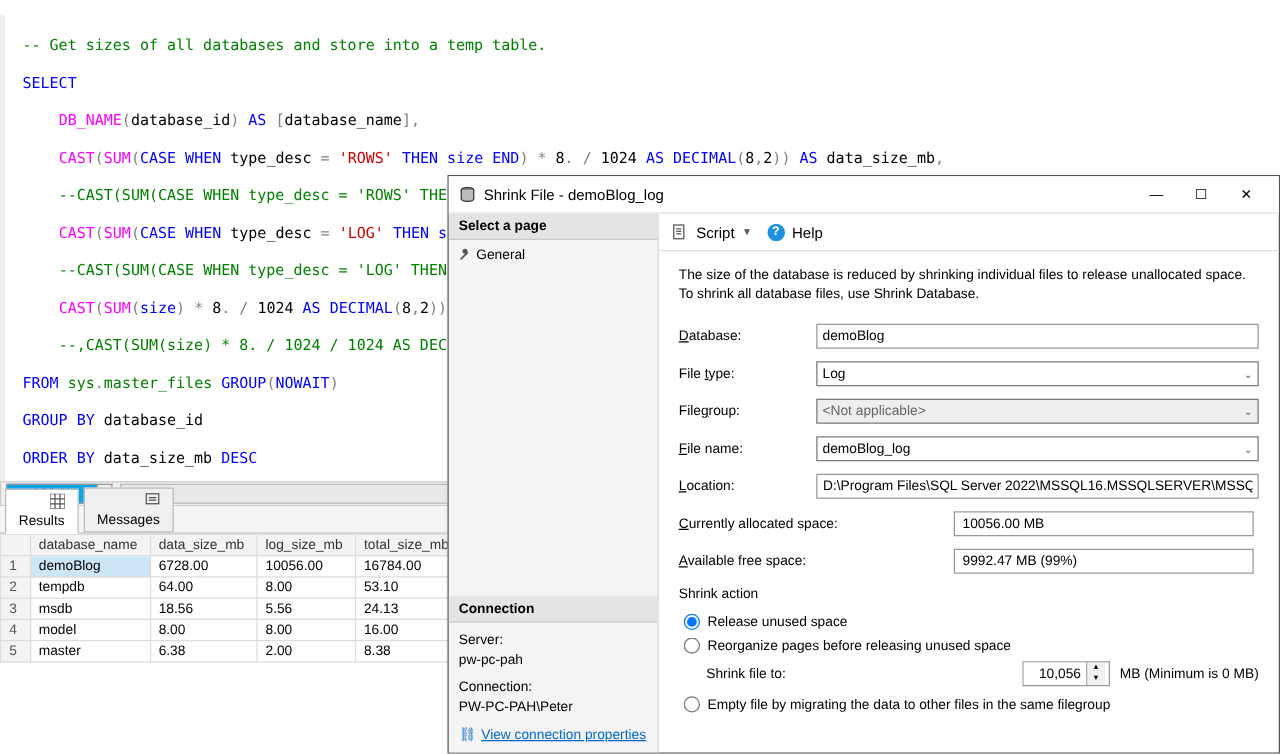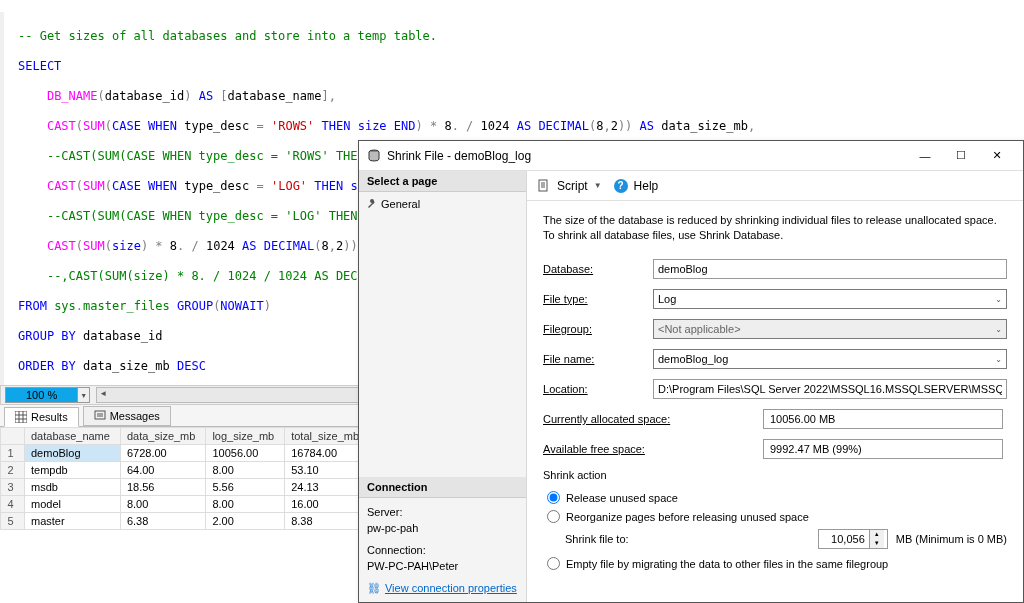--- a/index.html
+++ b/index.html
@@ -17,21 +17,21 @@
   
   .zoom-bar { position: absolute; left: 0; right: 0; top: 385px; height: 20px; background: #f0f0f0; border: 1px solid #ccc; display: flex; align-items: center; font-size: 11px; padding-left: 4px; }
   .zoom-lvl { border: 1px solid #999; background: #0ea5e9; padding: 0 20px; height: 16px; line-height: 14px; }
   .zoom-dd { width: 12px; height: 16px; border: 1px solid #999; border-left: none; display: inline-flex; align-items: center; justify-content: center; font-size: 7px; color: #555; }
   .hscroll { flex: 1; height: 16px; margin-left: 6px; background: #e8e8e8; border: 1px solid #bbb; position: relative; }
   .hscroll::before { content: '◄'; position: absolute; left: 2px; font-size: 8px; top: 1px; color: #555; }
   .hscroll::after  { content: '►'; position: absolute; right: 2px; font-size: 8px; top: 1px; color: #555; }
   
   
   .resbar { position: absolute; left: 0; right: 0; top: 405px; height: 22px; background: #f5f5f5; display: flex; align-items: flex-end; border-bottom: 1px solid #bbb; }
-  .restab { padding: 3px 10px; border: 1px solid #bbb; background: #fff; margin-left: 4px; display: flex; align-items: flex-end; gap: 4px; font-size: 11px; }
+  .restab { padding: 3px 10px; border: 1px solid #bbb; background: #fff; margin-left: 4px; display: flex; align-items: flex-end; gap: 4px; font-size: 11px; flex-direction: column; }
   .restab.inactive { background: #f0f0f0; border-bottom: 1px solid #bbb; }
   .restab.active { border-bottom: 1px solid #fff; position: relative; top: 1px; z-index: 2; }
   .tabicon { width: 12px; height: 12px; display: inline-block; }
   
   
   .grid { position: absolute; left: 0; top: 427px; right: 0; bottom: 0; overflow: auto; background: #fff; }
   table.res { border-collapse: collapse; font-size: 11px; }
   table.res th, table.res td { border: 1px solid #ddd; padding: 2px 10px 2px 6px; text-align: left; white-space: nowrap; }
   table.res th { background: #f3f3f3; font-weight: normal; color: #333; }
   table.res .rownum { background: #f3f3f3; text-align: center; width: 24px; color: #555; }
@@ -57,21 +57,21 @@
   
   .rightpanel { flex: 1; display: flex; flex-direction: column; padding: 0; }
   .toolbar { height: 30px; border-bottom: 1px solid #e0e0e0; display: flex; align-items: center; padding: 0 10px; gap: 6px; font-size: 12px; }
   .toolbar .scripticon { width: 14px; height: 14px; display:inline-flex; }
   .toolbar .dd { font-size: 8px; color: #555; margin-right: 6px; }
   .toolbar .help { width: 14px; height: 14px; border-radius: 50%; background: #1e90e0; color: #fff; display: inline-flex; align-items: center; justify-content: center; font-size: 10px; font-weight: bold; }
   
   .content { padding: 12px 16px; font-size: 11px; overflow: auto; flex: 1; }
   .intro { margin-bottom: 16px; line-height: 15px; }
   .formrow { display: flex; align-items: center; margin-bottom: 10px; }
-  .formrow .lbl { width: 110px; text-decoration: underline; }
+  .formrow .lbl { width: 110px; }
   .formrow .lbl .u { text-decoration: underline; }
   .formrow .fld { flex: 1; }
   .txt { width: 100%; border: 1px solid #999; padding: 2px 4px; font-size: 11px; height: 20px; background:#fff; }
   .txt[readonly] { background: #fff; }
   .combo { width: 100%; border: 1px solid #7a7a7a; padding: 1px 4px; font-size: 11px; height: 20px; background:#fff; display:flex; align-items:center; justify-content:space-between;}
   .combo .arr{ font-size:8px; color:#555; }
   .combo.disabled { background: #eee; color: #666; }
   .section-title { margin: 8px 0 10px; }
   .readonlybox { border: 1px solid #999; padding: 2px 6px; width: 240px; height: 20px; background:#fff; display:flex; align-items:center; }
   .formrow.wide .lbl { width: 220px; }

